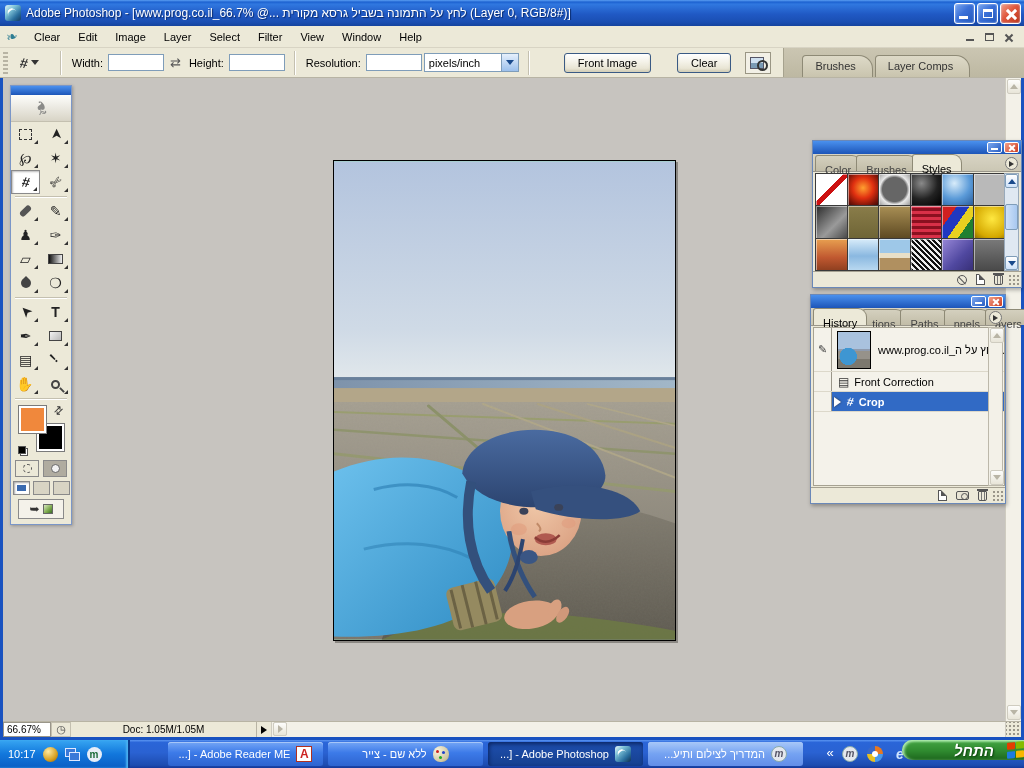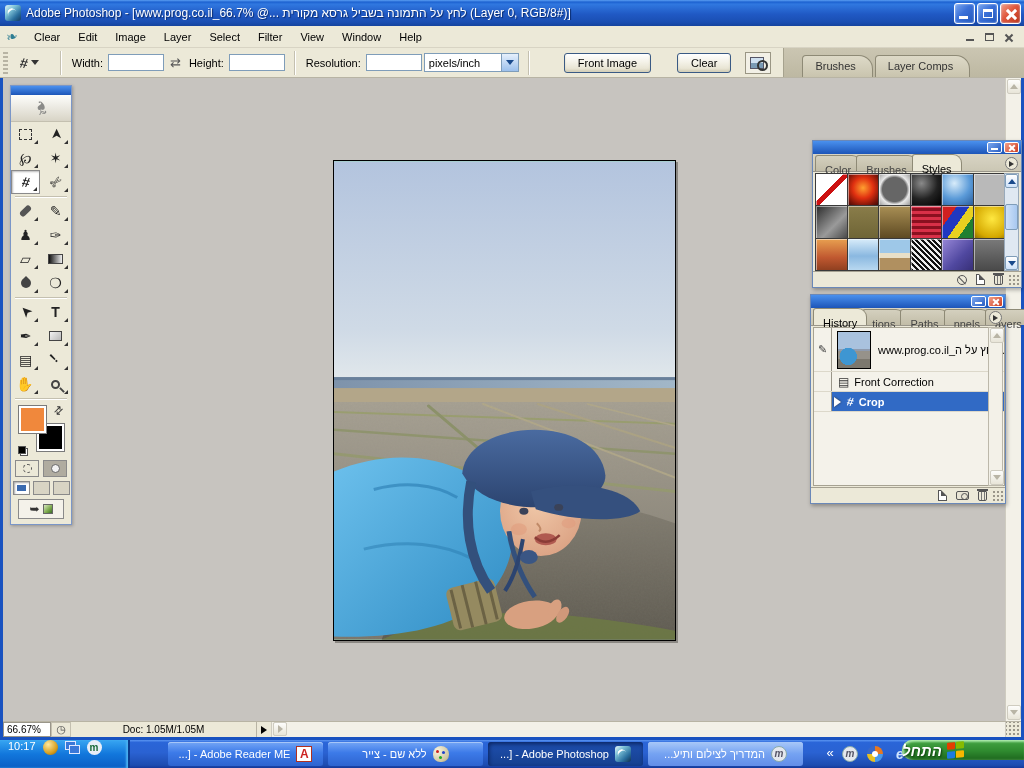--- a/index.html
+++ b/index.html
@@ -164,21 +164,21 @@
   .h-state{height:20px}
   .h-icon{margin:0 5px 0 6px;font-size:12px;color:#333;flex:none;line-height:1}
   .h-state.sel{background:#316AC5;color:#fff;font-weight:bold}
   .h-state.sel .h-icon{color:#fff}
   .h-ptr{width:0;height:0;border-top:5px solid transparent;border-bottom:5px solid transparent;border-left:7px solid #fff;filter:drop-shadow(0 0 1px #333);margin-left:2px;flex:none}
   #history-vscroll{position:absolute;right:2px;top:32px;width:15px;height:159px;background:#F3F1E8;border:1px solid #bcb8aa}
 
   
   #taskbar{position:absolute;left:0;top:740px;width:1024px;height:28px;
     background:linear-gradient(180deg,#5a95f2 0%,#2a65d8 9%,#2a62d2 45%,#1d4cb0 90%,#15389a 100%)}
-  #tray{position:absolute;left:0;top:0;width:130px;height:28px;display:flex;align-items:flex-start;gap:7px;padding:0 8px;color:#fff;
+  #tray{position:absolute;left:0;top:0;width:130px;height:28px;display:flex;align-items:center;gap:7px;padding:0 8px;color:#fff;
     background:linear-gradient(180deg,#37a6f2 0%,#1277dc 50%,#0b5ec4 100%);border-right:2px solid #0a3a8c;box-shadow:inset -2px 0 2px #4ab0f0}
   #clock{font-size:11px}
   .tray-ic{width:15px;height:15px;flex:none}
   .volume-icon{border-radius:50%;background:radial-gradient(circle at 35% 30%,#ffe9a0,#d8a020 60%,#8a5c08)}
   .network-icon{position:relative}
   .network-icon::before,.network-icon::after{content:"";position:absolute;width:9px;height:7px;border:1px solid #dfe8ff;background:#3a78d8}
   .network-icon::before{left:0;top:1px}.network-icon::after{right:0;bottom:1px}
   .messenger-icon{border-radius:50%;background:#e8eef8;color:#1a6a38;font-weight:bold;font-size:10px;text-align:center;line-height:15px}
   .messenger-icon::before{content:"m"}
   #taskbtns{position:absolute;left:168px;top:2px;height:24px;display:flex;gap:5px}
@@ -196,21 +196,21 @@
   .photoshop-icon::before{content:"";position:absolute;left:3px;top:3px;width:9px;height:9px;border-top:2px solid #fff;border-radius:50% 50% 0 0;transform:rotate(-35deg)}
   .browser-icon,.maxthon-icon{border-radius:50%;background:#e4e8ee;border:1px solid #8aa;color:#556;font-weight:bold;font-style:italic;font-size:10px;text-align:center;line-height:14px}
   .browser-icon::before,.maxthon-icon::before{content:"m"}
   .mediaplayer-icon{border-radius:50%;background:conic-gradient(#e87820 0 25%,#4898e8 25% 50%,#e8c020 50% 75%,#3868c8 75%)}
   .mediaplayer-icon::after{content:"";position:absolute;left:5px;top:5px;width:6px;height:6px;border-radius:50%;background:#fff}
   .ie-icon{color:#cfe4ff;font-weight:bold;font-style:italic;font-size:14px;text-align:center;line-height:16px}
   .ie-icon::before{content:"e"}
   #chevron{position:absolute;left:822px;top:5px;color:#fff;font-size:13px;width:16px;text-align:center}
   #quicklaunch{position:absolute;left:842px;top:6px;display:flex;gap:9px}
   #quicklaunch .ticon{width:16px;height:16px}
-  #startbtn{position:absolute;right:0;top:0;width:122px;height:20px;border-radius:14px 0 0 14px;display:flex;align-items:center;justify-content:flex-start;gap:5px;
+  #startbtn{position:absolute;right:0;top:0;width:122px;height:20px;border-radius:14px 0 0 14px;display:flex;align-items:center;justify-content:flex-end;gap:13px;
     background:linear-gradient(180deg,#8fdc8f 0%,#3f9e3f 15%,#2f8a2f 55%,#1d661d 100%);box-shadow:inset 2px 1px 3px #b8f0b8;cursor:pointer}
   #start-label{color:#fff;font-weight:bold;font-style:italic;font-size:15px;text-shadow:1px 1px 2px #0a3a0a;order:1}
   .winflag{order:2;width:17px;height:16px;position:relative;transform:skewY(-5deg)}
   .winflag i{position:absolute;width:8px;height:7px;border-radius:1px}
   .winflag i:nth-child(1){left:0;top:0;background:#e33e00}
   .winflag i:nth-child(2){right:0;top:0;background:#85bb00}
   .winflag i:nth-child(3){left:0;bottom:0;background:#1d7be0}
   .winflag i:nth-child(4){right:0;bottom:0;background:#f8b700}
 </style>
 </head>

